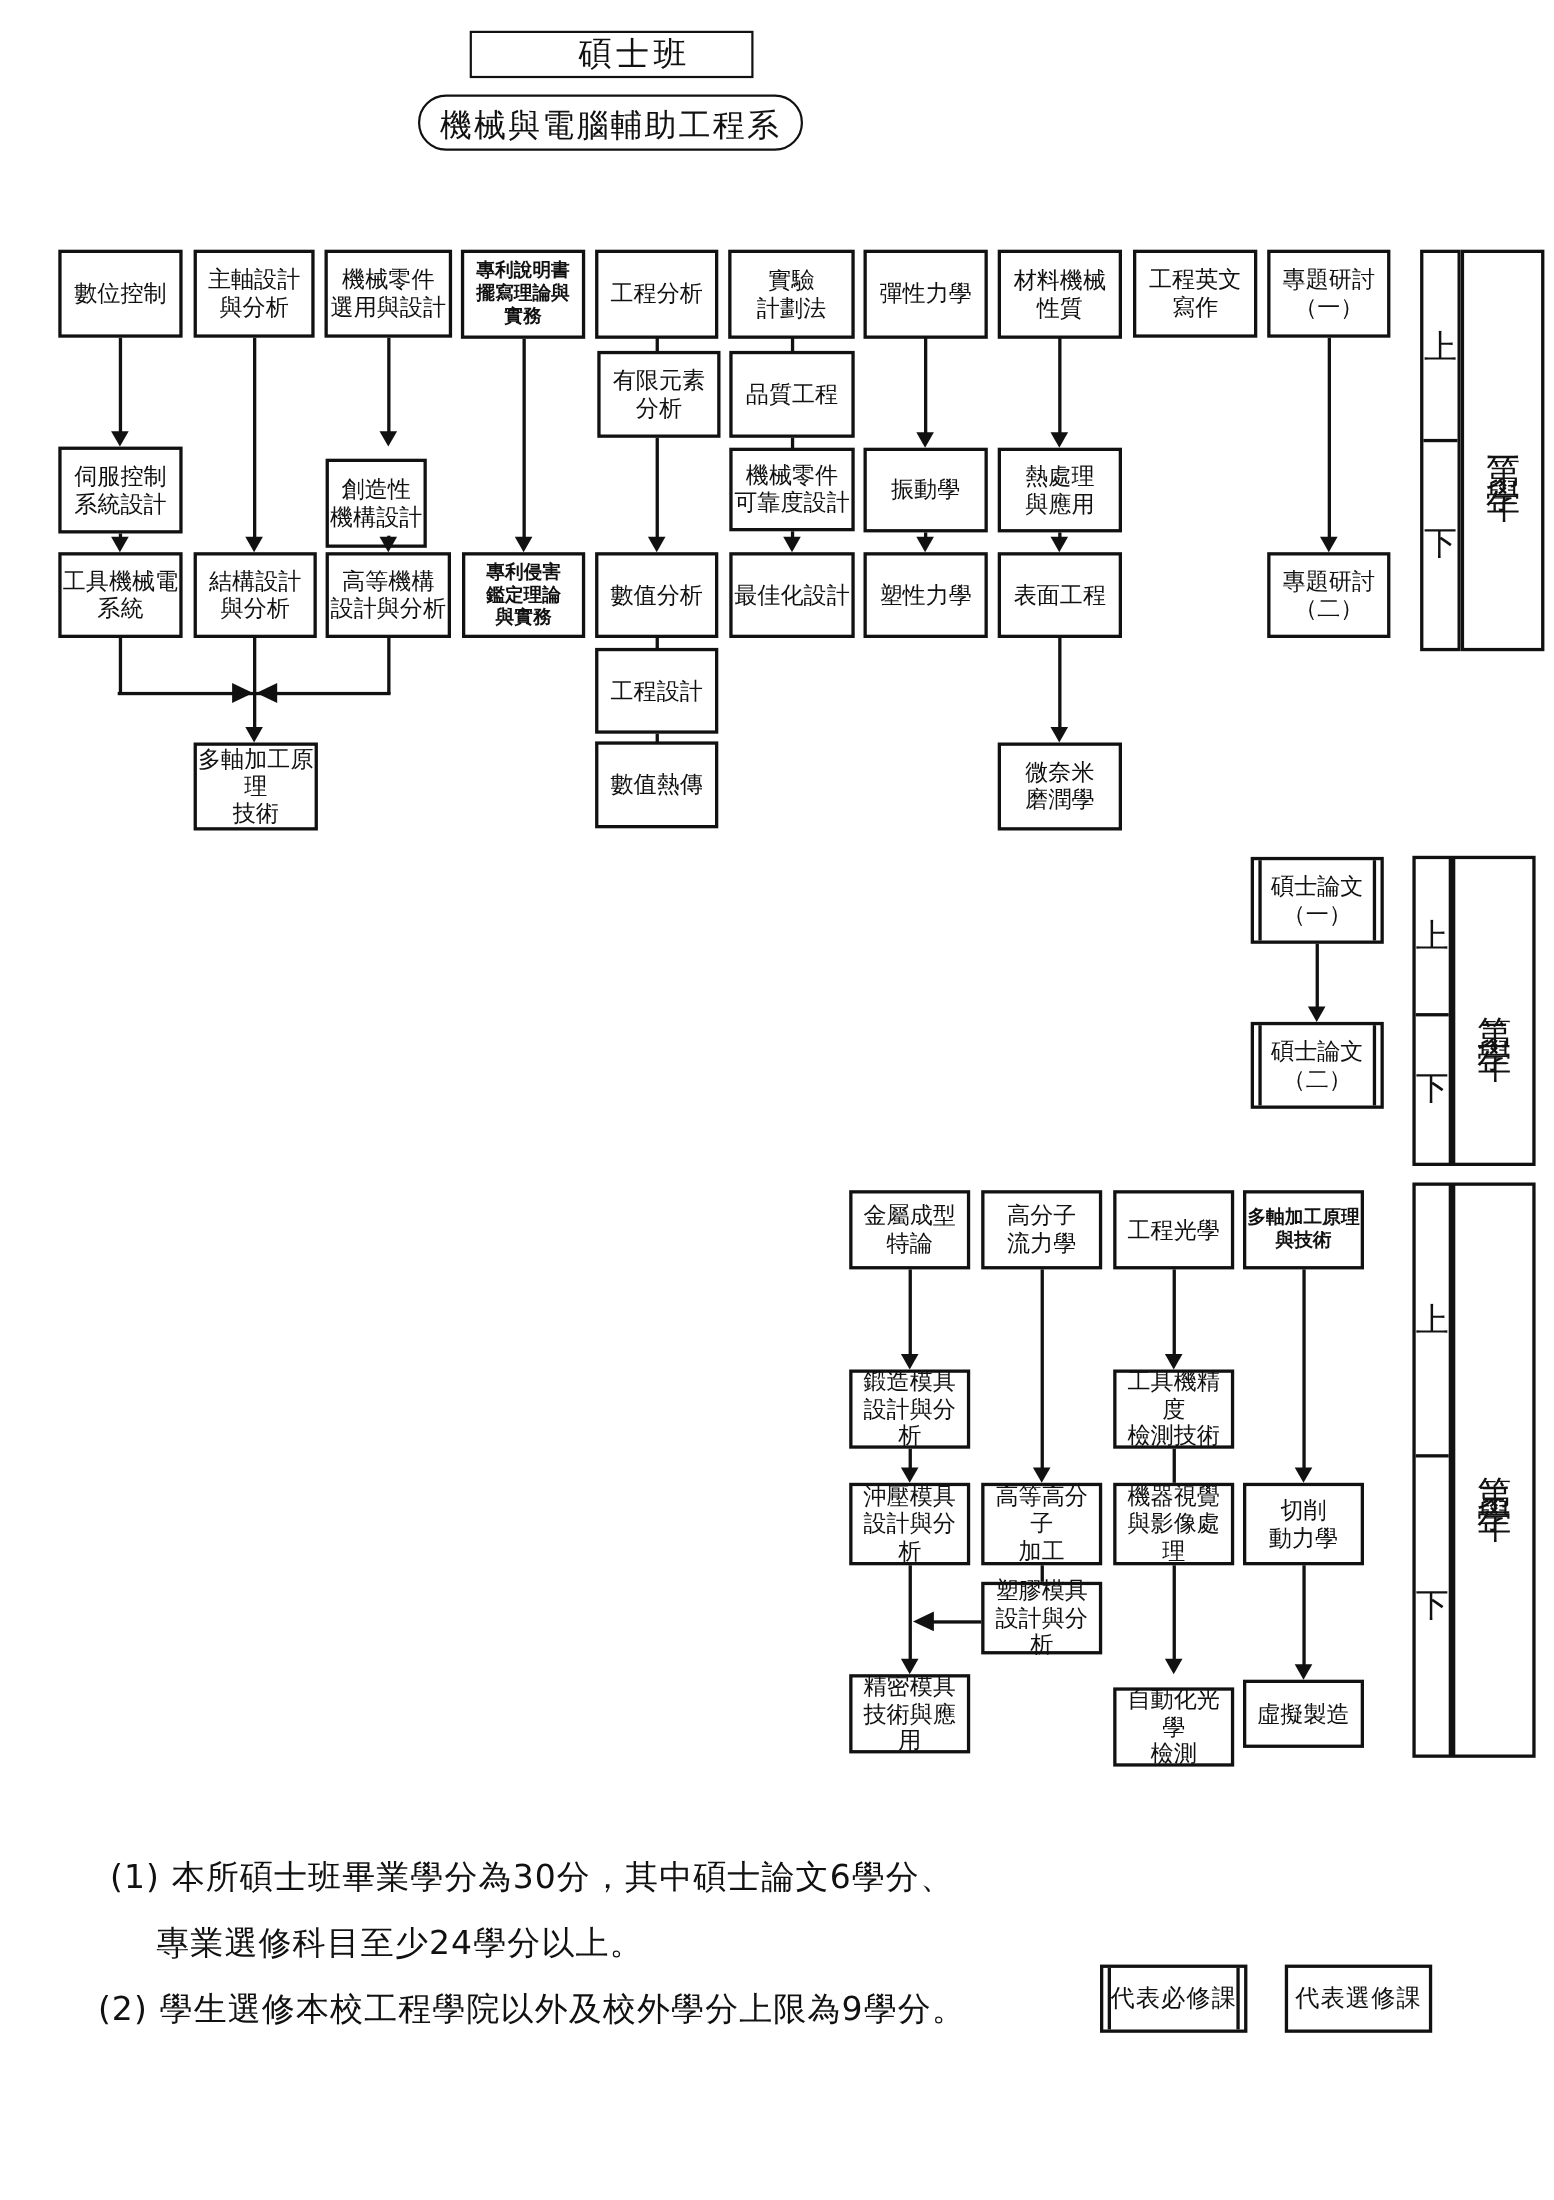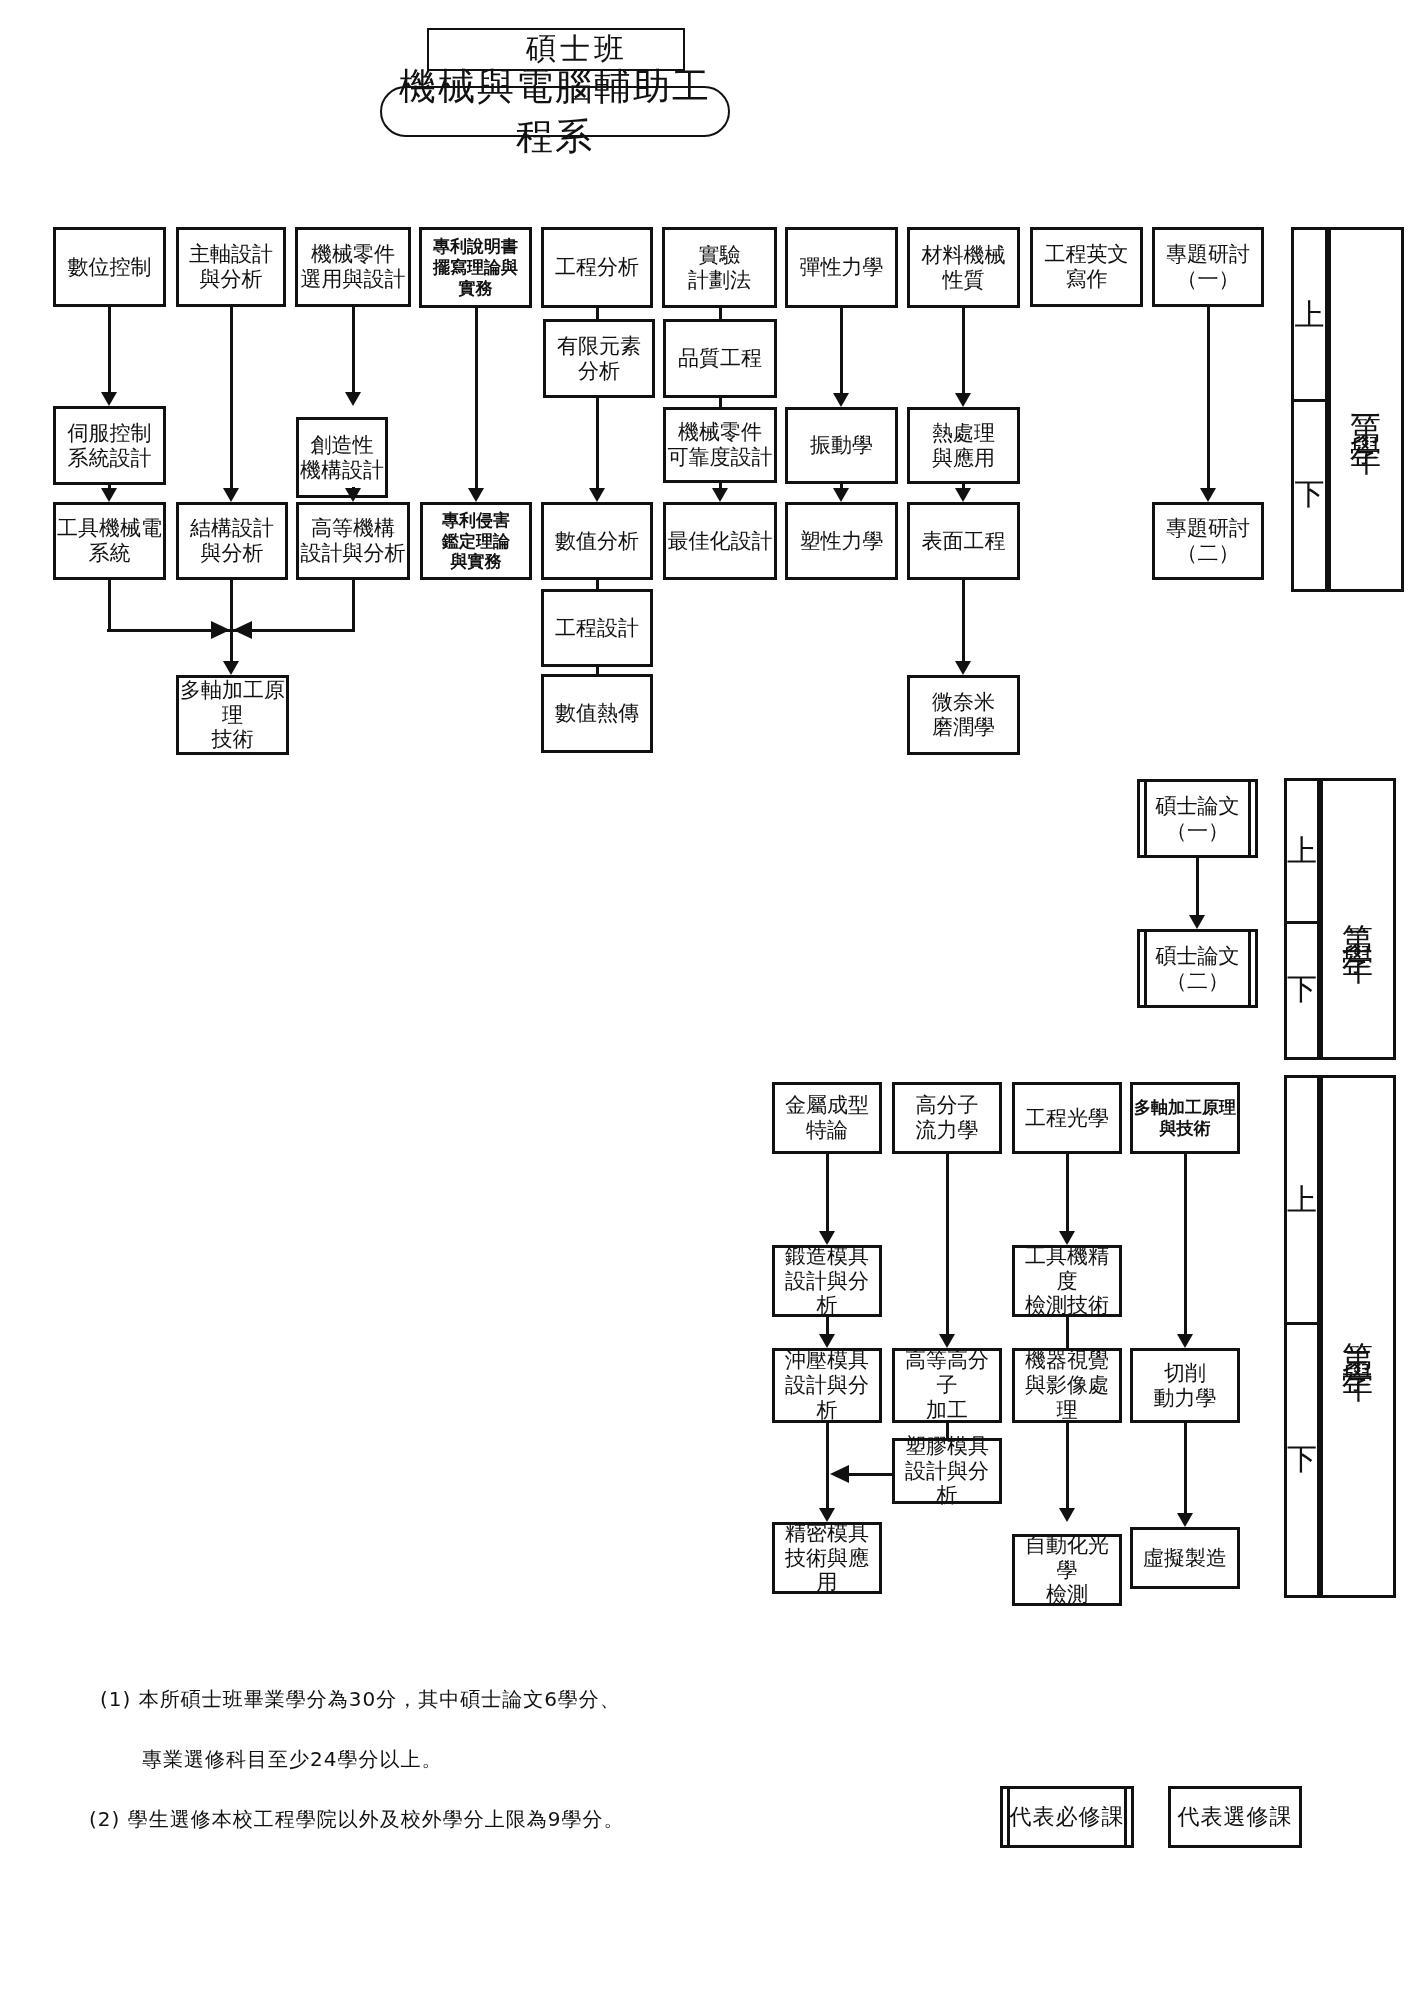--- a/index.html
+++ b/index.html
@@ -21,33 +21,33 @@
     box-sizing:border-box;
   }
   .node{font-size:21px;line-height:1.18;white-space:pre-line;}
   .node.s{font-size:17px;line-height:1.22;font-weight:bold;}
   .req::before,.req::after{
     content:"";position:absolute;top:0;bottom:0;width:3px;background:#111;
   }
   .req::before{left:4px;}
   .req::after{right:4px;}
   #title-box{border-width:2.5px;font-size:30px;letter-spacing:4px;}
-  #dept-box{border-width:2.5px;border-radius:27px;font-size:37px;letter-spacing:2px;}
+  #dept-box{border-width:2.5px;border-radius:27px;font-size:29px;letter-spacing:2px;align-items:flex-end;}
   .vl,.hl{position:absolute;background:#111;}
   .arr{position:absolute;width:0;height:0;}
   .arr.d{border-left:8px solid transparent;border-right:8px solid transparent;border-top:14px solid #111;}
   .arr.l{border-top:9px solid transparent;border-bottom:9px solid transparent;border-right:19px solid #111;}
   .arr.r{border-top:9px solid transparent;border-bottom:9px solid transparent;border-left:19px solid #111;}
   .sb-narrow{position:absolute;border:3px solid #111;box-sizing:border-box;background:#fff;}
   .sb-cell{position:absolute;left:0;width:100%;display:flex;align-items:center;justify-content:center;font-size:30px;}
   .sb-div{position:absolute;left:0;width:100%;height:3px;background:#111;}
   .sb-wide{position:absolute;border:3px solid #111;box-sizing:border-box;background:#fff;
     display:flex;align-items:center;justify-content:center;}
   .sb-wide span{writing-mode:vertical-rl;text-orientation:upright;font-size:31px;letter-spacing:10px;}
-  .note{position:absolute;font-size:20px;letter-spacing:1px;text-align:right;}
+  .note{position:absolute;font-size:30px;letter-spacing:1px;text-align:right;}
   .legend-box{font-size:22px;letter-spacing:1px;}
 </style>
 </head>
 <body>
 
 <div id="canvas">
 
   <div class="box" id="title-box" style="left:427px;top:28px;width:258px;height:43px;padding-left:42px;">
     <span>碩士班</span>
   </div>

